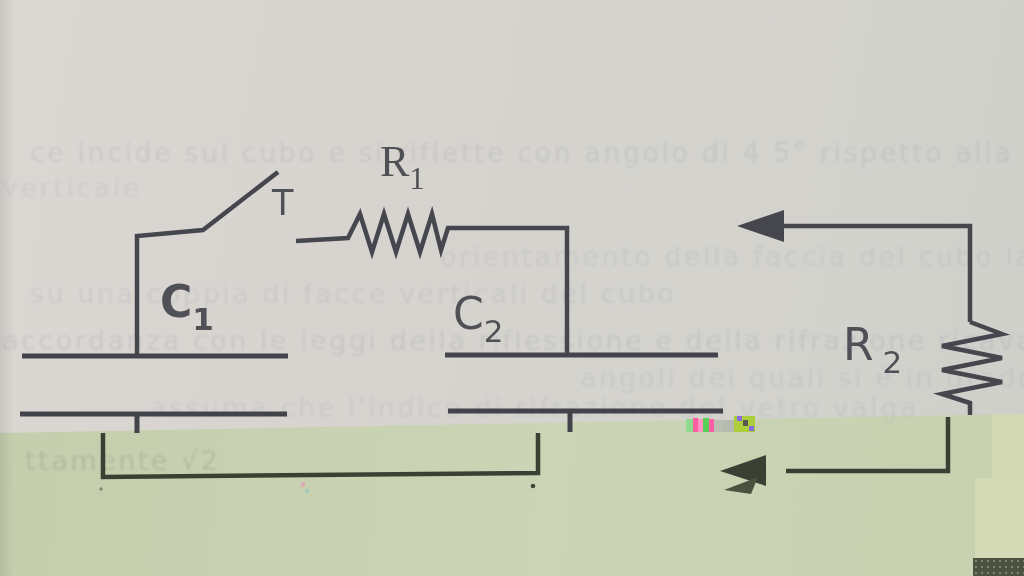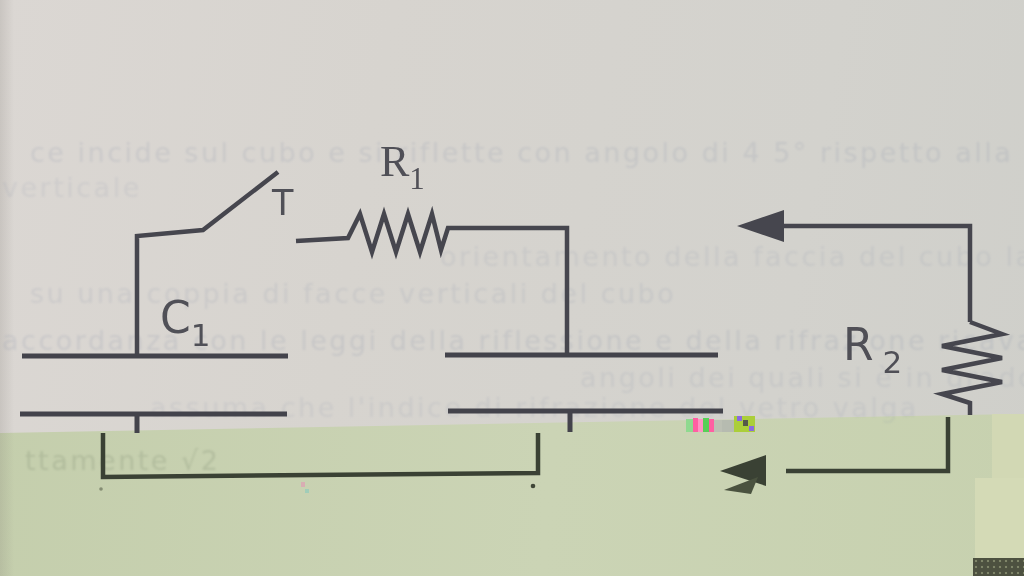--- a/index.html
+++ b/index.html
@@ -129,20 +129,22 @@
       <rect x="743" y="420" width="5" height="6" fill="#55584a"></rect>
     </g>
   </svg>
 
   <div class="lbl t-lbl" style="left:272px;top:186px;">
     <span class="main">T</span></div>
 
   <div class="lbl" style="left:380px;top:140px;font-family:Liberation Serif, serif;">
     <span class="main">R</span><span class="sub">1</span></div>
 
-  <div class="lbl" style="left:160px;top:296px;">
+  <div class="lbl" style="left:160px;top:280px;font-weight:bold;">
     <span class="main">C</span><span class="sub">1</span></div>
 
+  <div class="lbl" style="left:453px;top:292px;">
+    <span class="main">C</span><span class="sub">2</span></div>
 
   <div class="lbl r2-lbl" style="left:843px;top:323px;">
     <span class="main">R</span><span class="sub">2</span></div>
 
 </div>
 
 </body></html>

